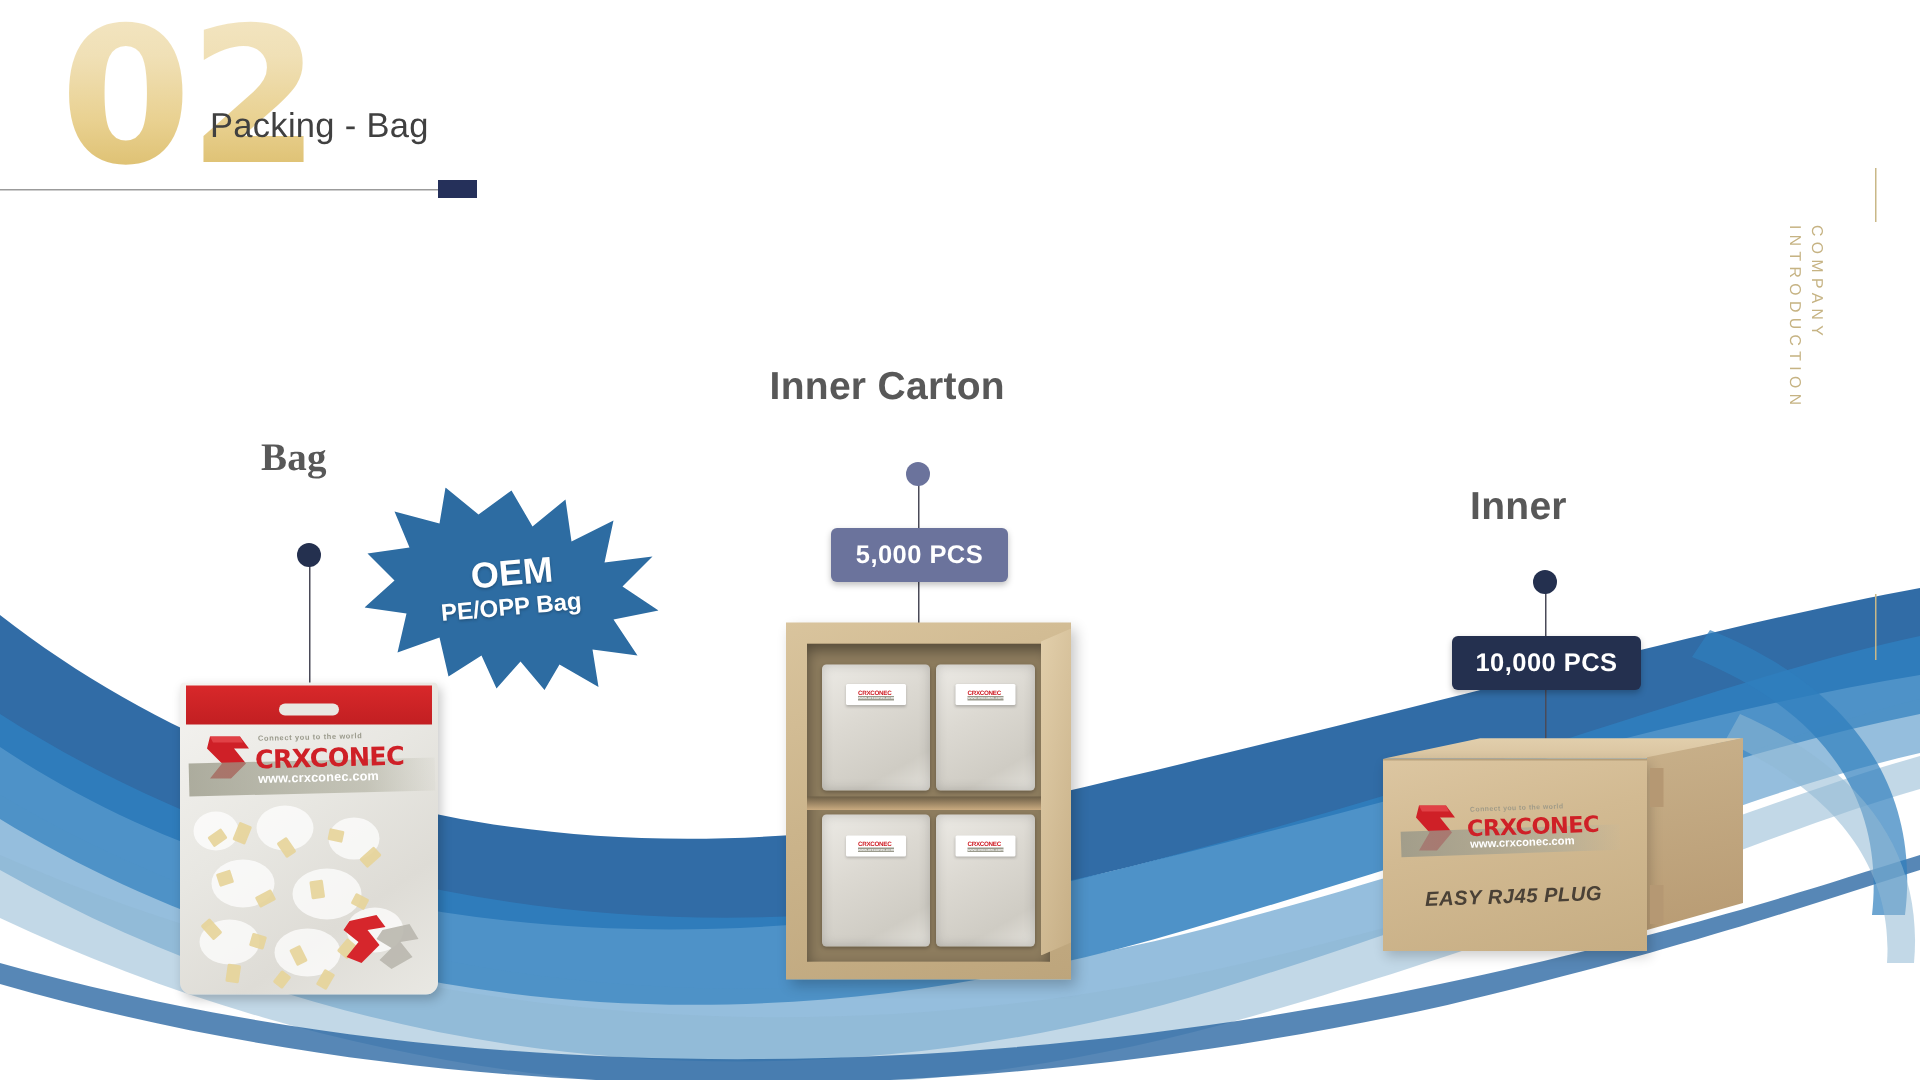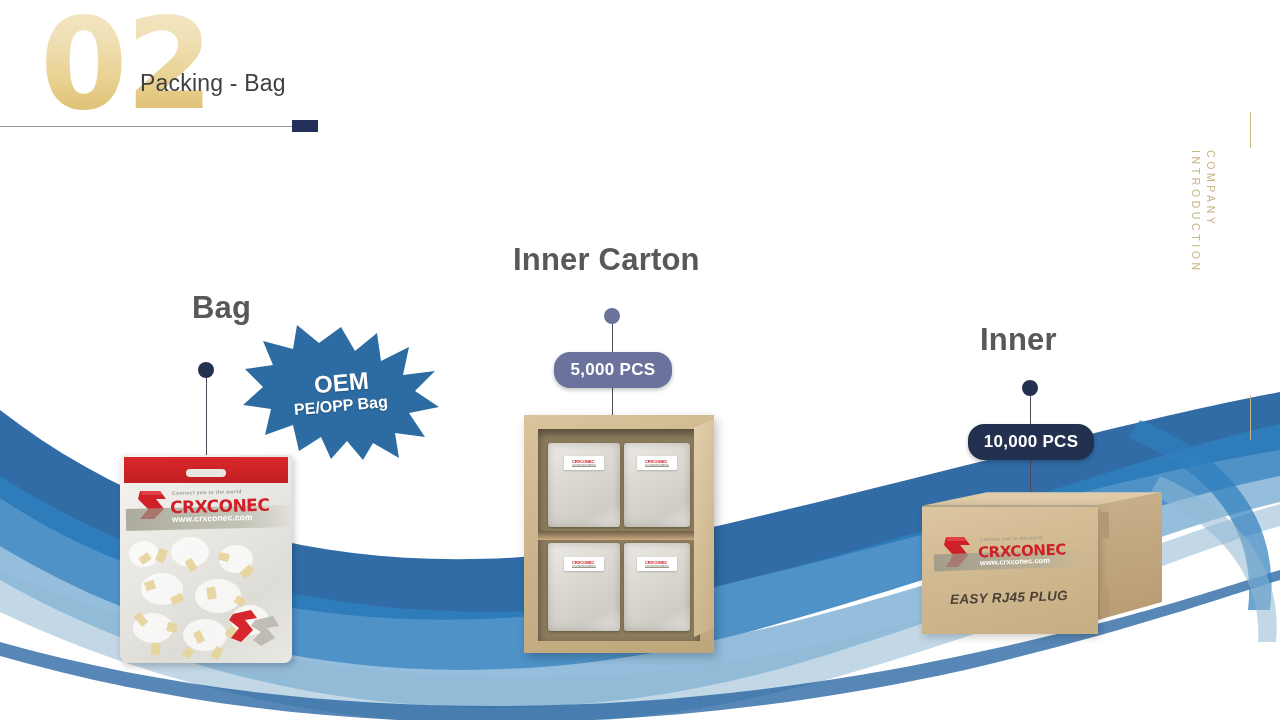--- a/index.html
+++ b/index.html
@@ -82,39 +82,39 @@
     white-space: nowrap;
     line-height: 15px;
   }
 
   
   .waves { position: absolute; left:0; top: 380px; width: 1280px; height: 340px; }
 
   
   .sec-title {
     position: absolute;
-    font-size: 31px;
+    font-size: 26px;
     font-weight: 700;
     color: #585858;
     letter-spacing: .2px;
     white-space: nowrap;
   }
-  #title-bag    { left: 192px; top: 290px; }
+  #title-bag    { left: 174px; top: 290px; font-family: Liberation Serif, serif; }
   #title-inner  { left: 513px; top: 242px; }
   #title-carton { left: 980px; top: 322px; }
 
   
   .conn-line { position: absolute; width: 1px; background: #4a4a58; }
   .conn-dot  { position: absolute; width: 16px; height: 16px; border-radius: 50%; }
 
   
   .pill {
     position: absolute;
     display: flex; align-items: center; justify-content: center;
-    border-radius: 16px;
+    border-radius: 4px;
     color: #ffffff;
     font-weight: 700;
     letter-spacing: .3px;
     box-shadow: 0 2px 4px rgba(0,0,0,.25);
     white-space: nowrap;
   }
   #pill-bag    { left: 148px; top: 406px; width: 118px; height: 36px; font-size: 17px; background: #24304f; }
   #pill-inner  { left: 554px; top: 352px; width: 118px; height: 36px; font-size: 17px; background: #6b739c; }
   #pill-carton { left: 968px; top: 424px; width: 126px; height: 36px; font-size: 17px; background: #24304f; text-align: center; }
 

